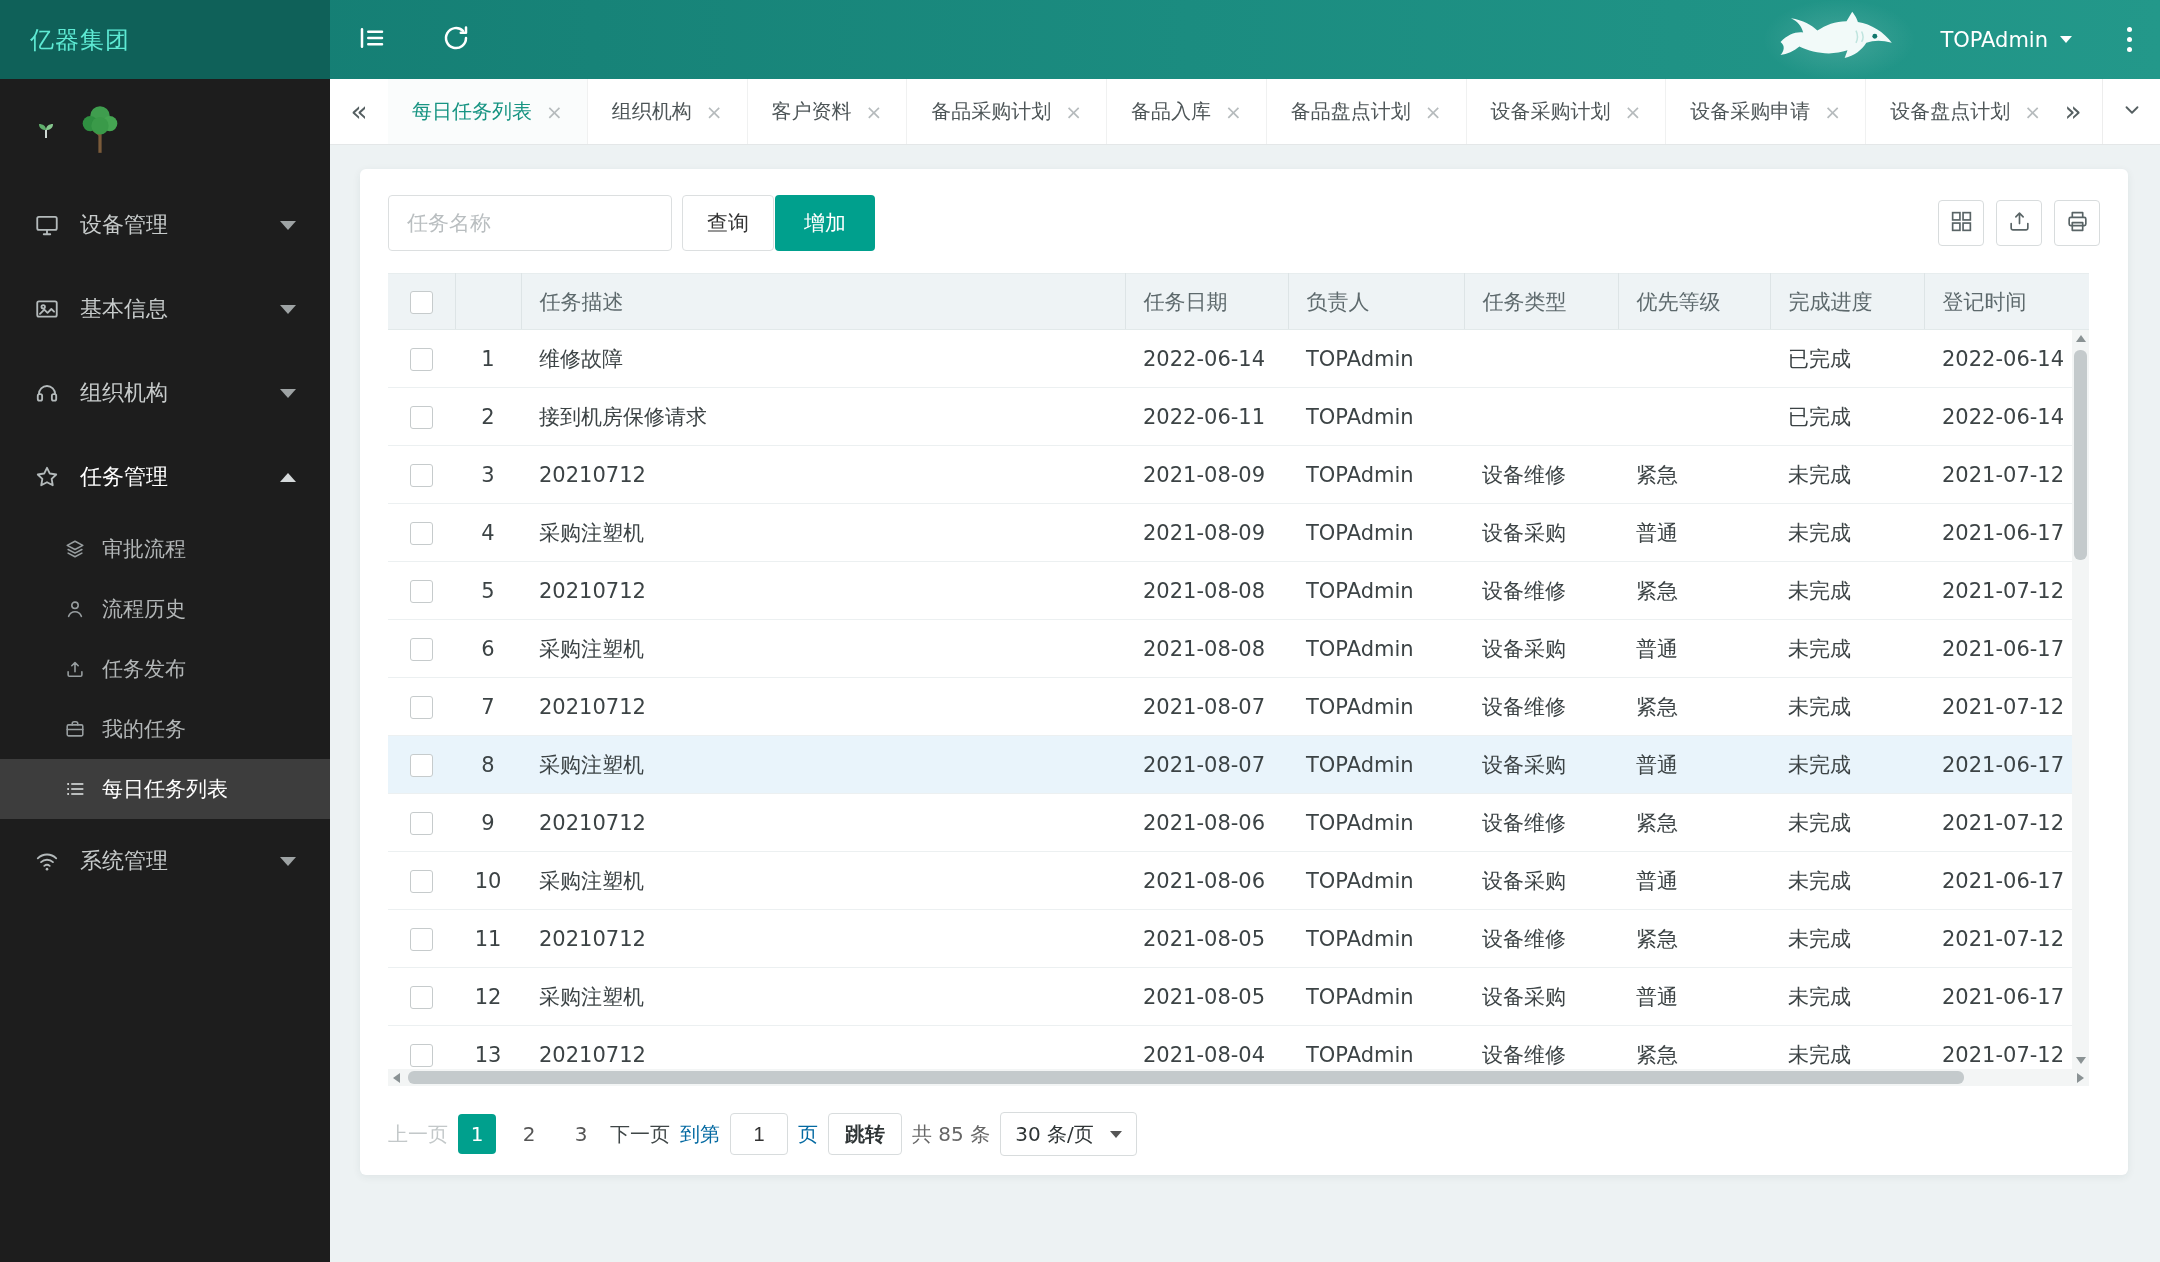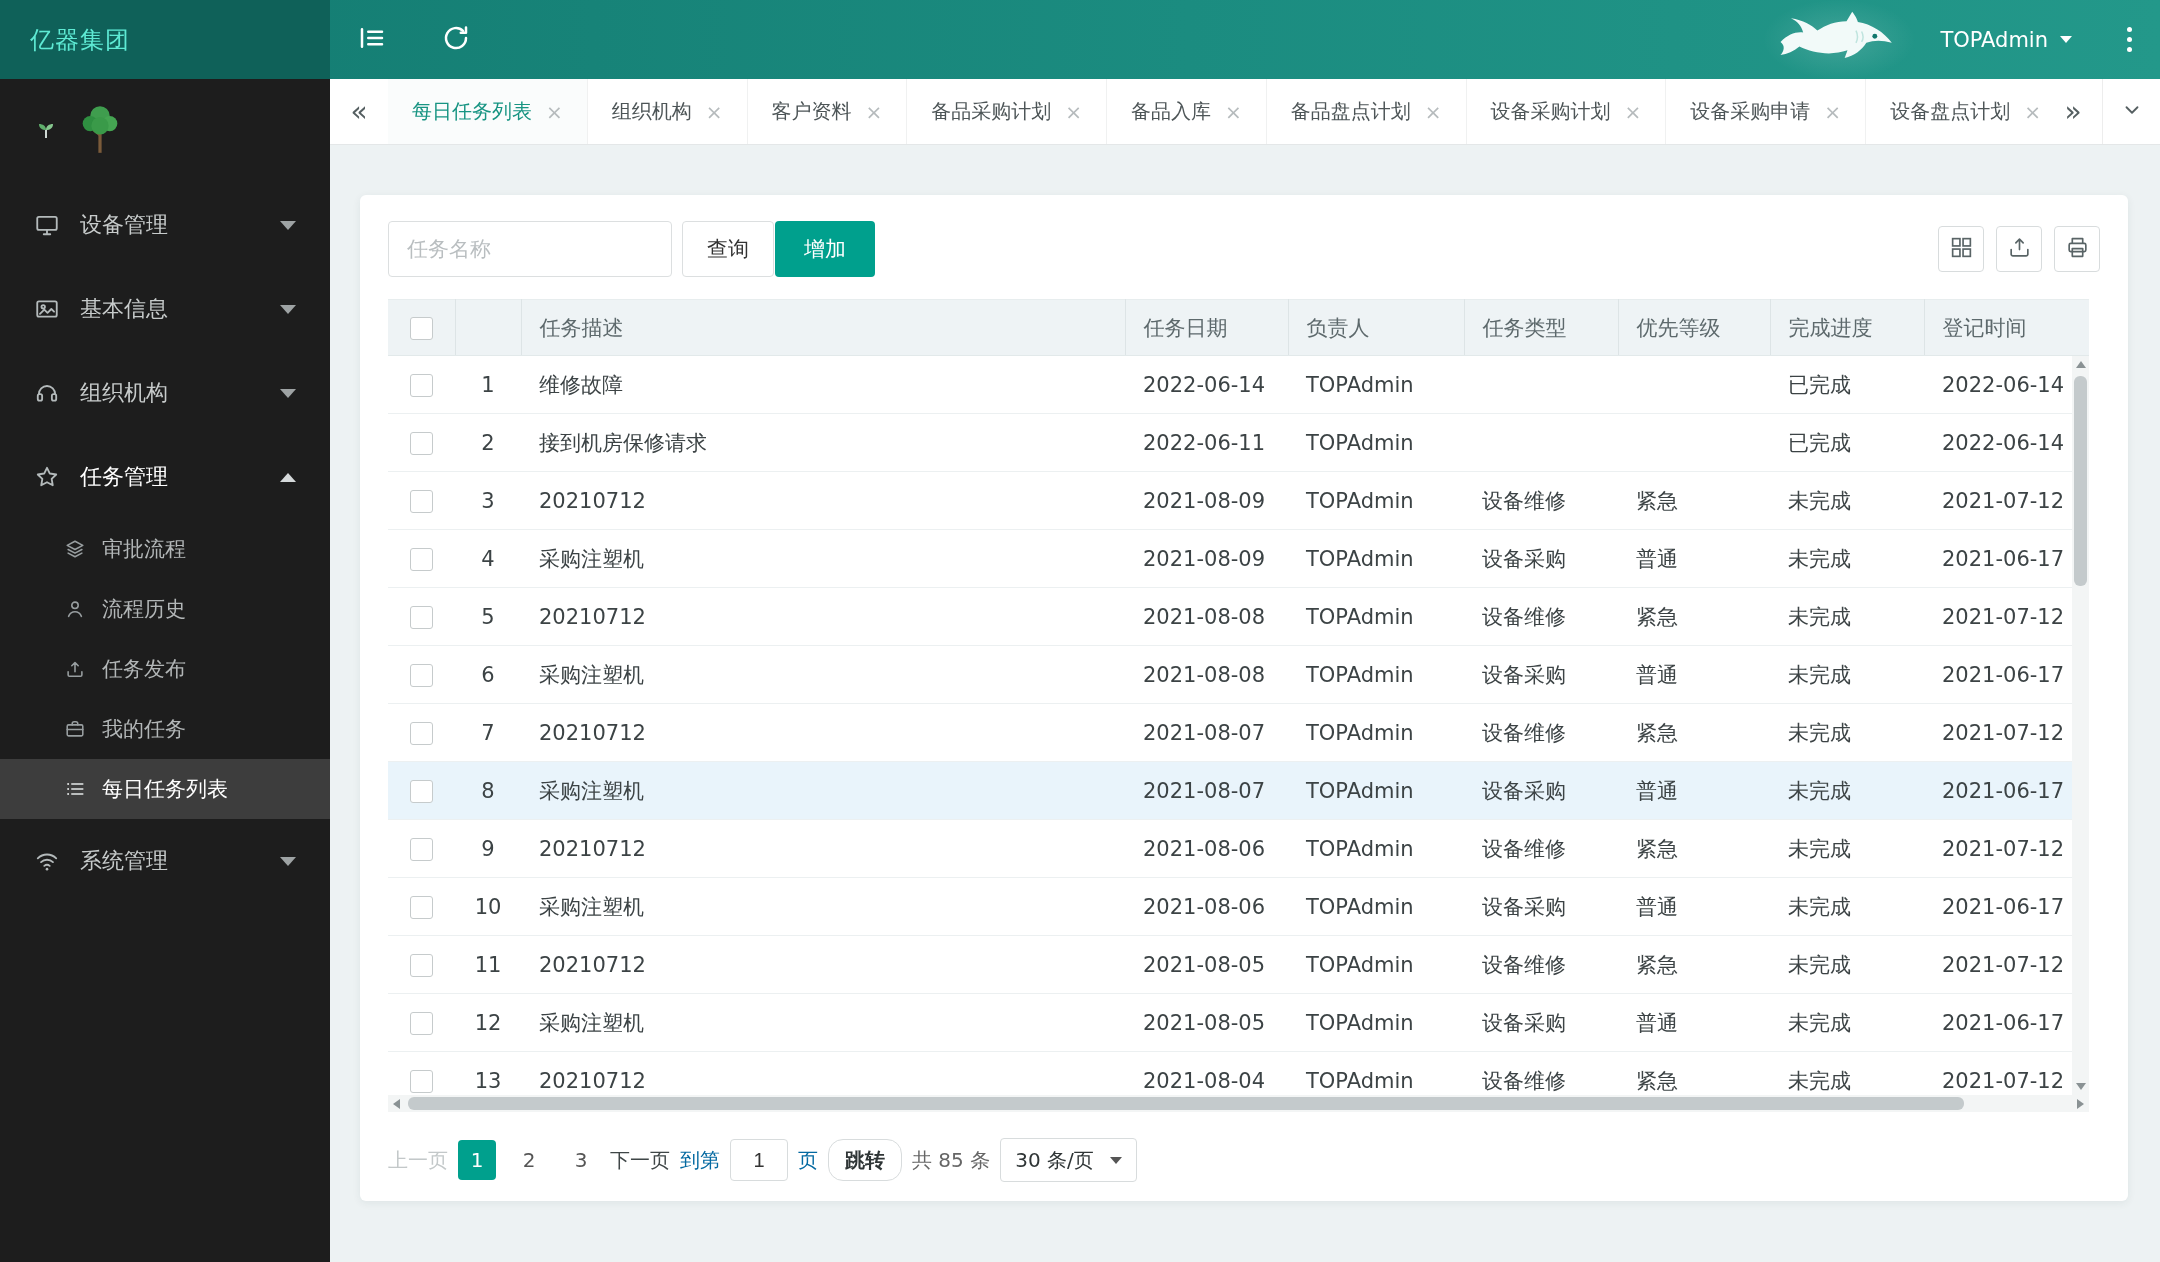--- a/index.html
+++ b/index.html
@@ -45,21 +45,21 @@
   .tabbar{position:absolute;top:79px;left:330px;width:1830px;height:66px;background:#fff;display:flex;align-items:stretch;border-bottom:1px solid #e4e7e8;z-index:10}
   .tab-nav{width:58px;flex:0 0 58px;display:flex;align-items:center;justify-content:center;color:#555f61;font-size:28px}
   .tab-strip{flex:1;display:flex;overflow:hidden}
   .tab{display:flex;align-items:center;gap:14px;padding:0 24px;border-right:1px solid #f0f1f1;font-size:20px;color:#4d5557;white-space:nowrap;cursor:pointer}
   .tab.active{color:#179482;background:#fafcfc}
   .tab-close{color:#b6bbbd;font-size:20px;line-height:1}
   .tab-drop{border-left:1px solid #ededed;color:#555f61}
   .tab-drop svg{width:22px;height:22px}
 
   
-  .content{position:absolute;top:145px;left:330px;width:1830px;height:1117px;background:#edf2f3;padding:50px 32px 0 30px}
+  .content{position:absolute;top:145px;left:330px;width:1830px;height:1117px;background:#edf2f3;padding:24px 32px 0 30px}
   .card{background:#fff;border-radius:6px;height:1006px;padding:26px 28px;box-shadow:0 2px 8px rgba(31,60,57,.07);position:relative;overflow:hidden}
 
   .toolbar{display:flex;align-items:center;margin-bottom:22px}
   .search-input{width:284px;height:56px;border:1px solid #dcdfe0;border-radius:4px;padding:0 18px;font-size:21px;color:#333;outline:none;background:#fff}
   .search-input::placeholder{color:#b9bec0}
   .btn{height:56px;font-size:21px;border-radius:4px}
   .btn-query{width:92px;background:#fff;border:1px solid #dcdfe0;color:#333;margin-left:10px}
   .btn-add{width:100px;background:#00a08d;color:#fff;border:none;margin-left:1px}
   .tool-icons{margin-left:auto;display:flex;gap:12px}
   .tool-btn{width:46px;height:46px;border:1px solid #d8dcdd;border-radius:4px;display:flex;align-items:center;justify-content:center;color:#596466;background:#fff}
@@ -91,21 +91,21 @@
 
   
   .pagination{display:flex;align-items:center;margin-top:26px;font-size:20px;color:#666;gap:10px}
   .pg-prev{color:#c3c8c9;font-size:20px}
   .pg-pages{display:flex;gap:14px}
   .page-btn{min-width:38px;height:40px;border-radius:4px;font-size:20px;color:#555;display:flex;align-items:center;justify-content:center;padding:0 8px}
   .page-btn.active{background:#00a08d;color:#fff}
   .pg-next{color:#3f4647;font-size:20px}
   .goto-label{color:#0369a1}
   .goto-input{width:58px;height:42px;border:1px solid #d8dcdd;border-radius:4px;text-align:center;font-size:20px;color:#333;outline:none}
-  .jump-btn{height:42px;padding:0 16px;border:1px solid #d8dcdd;border-radius:15px;background:#fff;color:#2f3536;font-size:20px;font-weight:bold}
+  .jump-btn{height:42px;padding:0 16px;border:1px solid #d8dcdd;border-radius:4px;background:#fff;color:#2f3536;font-size:20px;font-weight:bold}
   .total{color:#666}
   .size-select{height:44px;border:1px solid #d8dcdd;border-radius:4px;display:flex;align-items:center;padding:0 14px;gap:16px;color:#2f3536;cursor:pointer;background:#fff}
   .size-caret{width:0;height:0;border-left:6px solid transparent;border-right:6px solid transparent;border-top:7px solid #555}
 </style>
 </head>
 <body>
 
 <header class="topbar">
   <div class="brand">
     <span>亿器集团</span>

